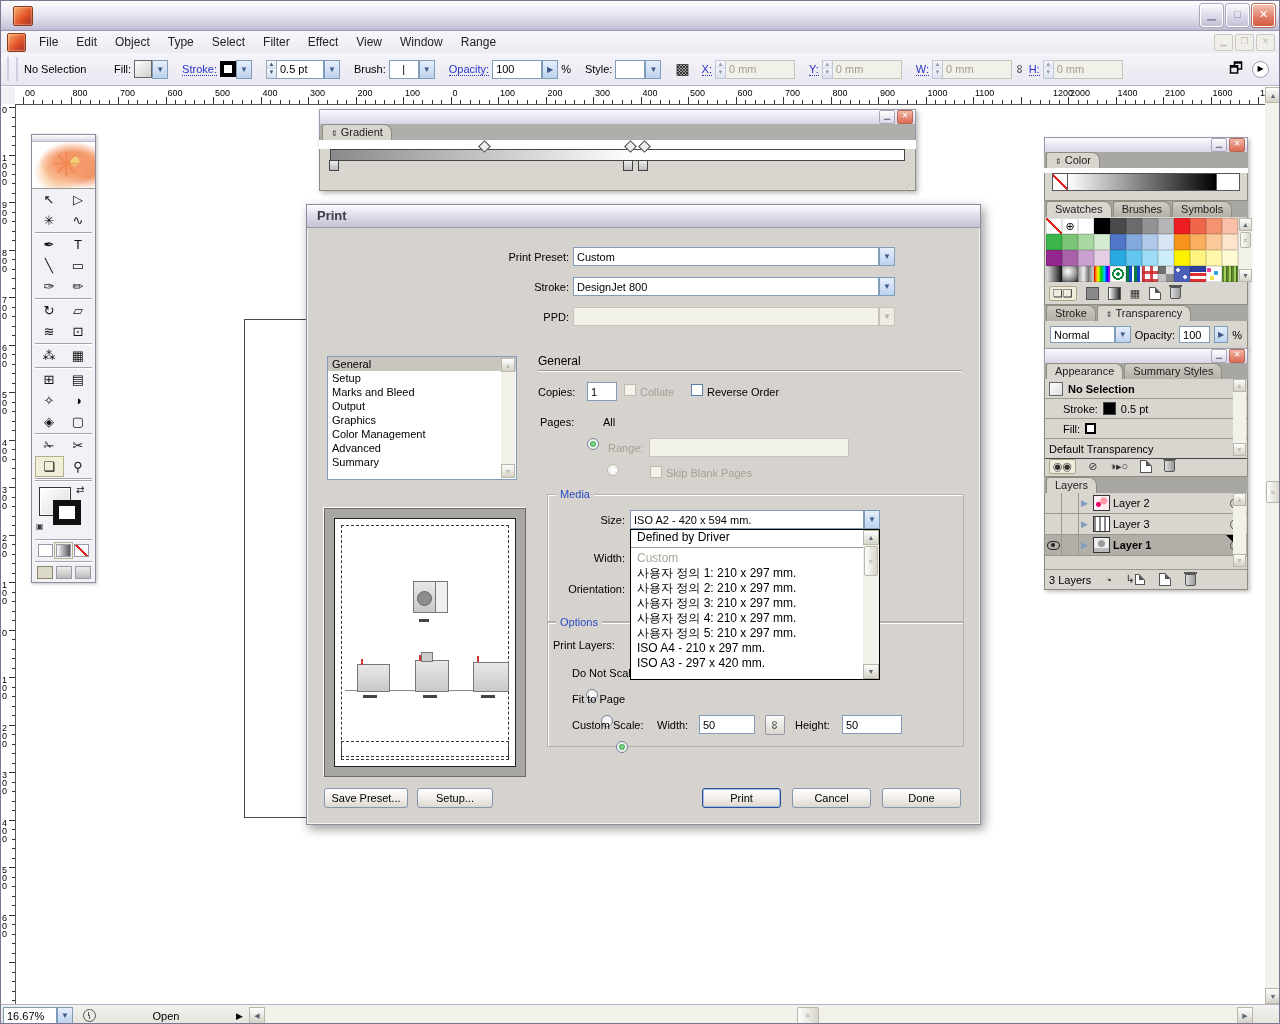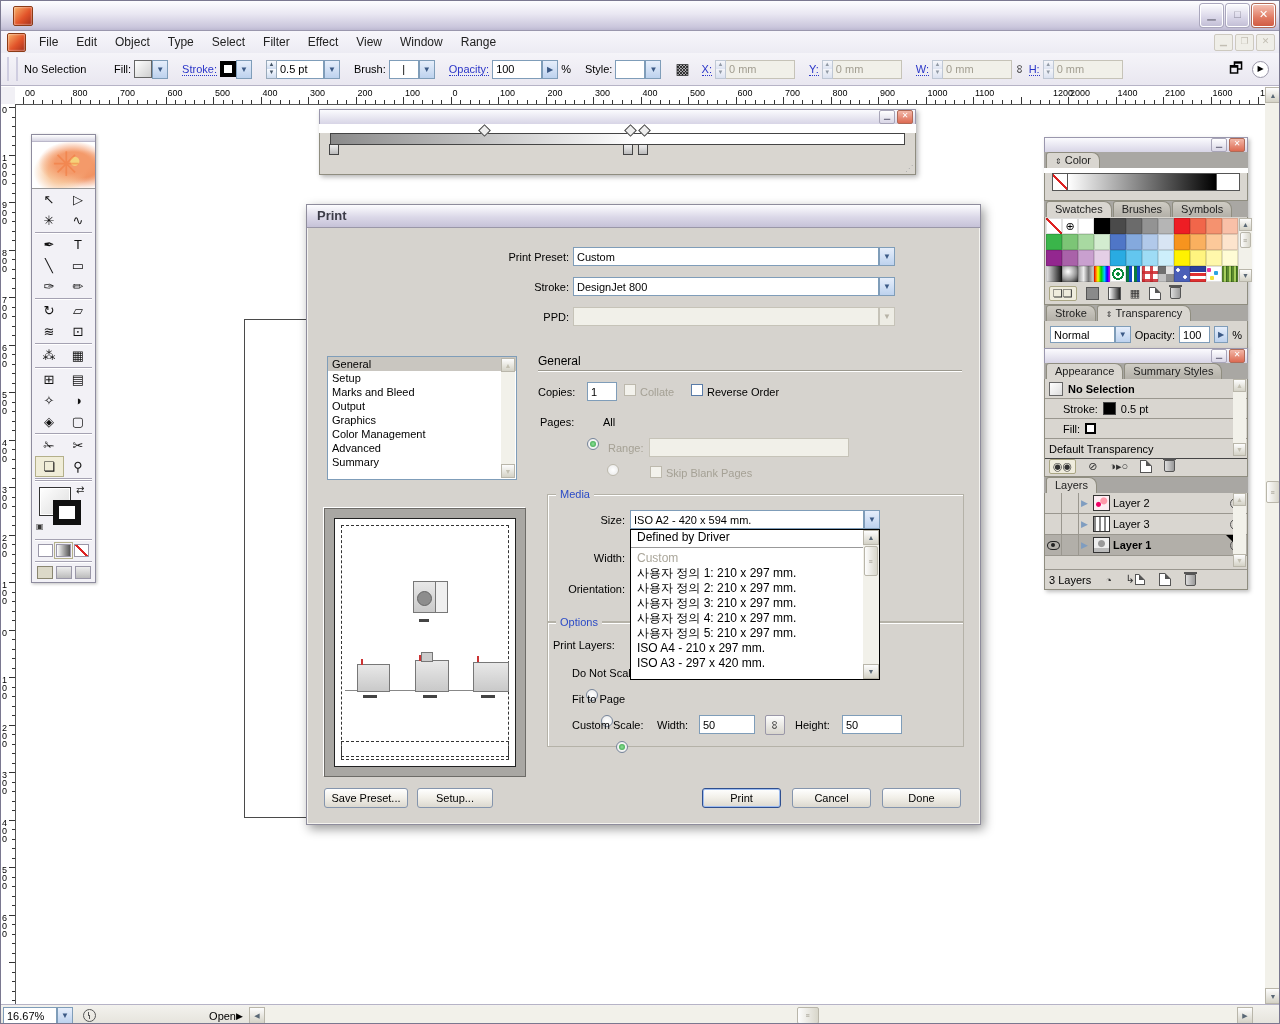--- a/index.html
+++ b/index.html
@@ -677,20 +677,23 @@
       <span class="screenbtn"></span>
       <span class="screenbtn"></span>
     </div>
   </div>
 
   <div class="abs" id="gradpal">
     <div class="pal-chrome">
       <span class="palbtn">▁</span>
       <span class="palbtn close">✕</span>
     </div>
+    <div class="tabrow" style="border-left:1px solid #9a97ad;border-right:1px solid #9a97ad;background:#b0aeaa;">
+      <span class="tab active"><span class="updn">⇕</span><span>Gradient</span></span>
+    </div>
     <div class="pal-body" style="height:42px;position:relative;">
       <div class="gradbar">
         <span class="gdia" style="left:26%;"></span>
         <span class="gdia" style="left:51.5%;"></span>
         <span class="gdia" style="left:54%;"></span>
         <span class="gstop" style="left:-2px;"></span>
         <span class="gstop" style="left:51%;"></span>
         <span class="gstop" style="left:53.5%;"></span>
       </div>
       <span style="position:absolute;right:2px;bottom:1px;color:#aaa;font-size:8px;">⋰</span>
@@ -1047,21 +1050,21 @@
     <div class="sbtn" style="width:16px;height:16px;">▲</div>
     <div class="abs sthumb" style="top:394px;width:14px;height:22px;margin:0 1px;">≡</div>
     <div class="abs sbtn" style="bottom:0;width:16px;height:16px;">▼</div>
   </div>
 
   <div class="abs" id="statusbar">
     <span class="fld" style="width:46px;height:15px;margin-left:2px;">16.67%</span>
     <span class="cmbtn" style="height:17px;">▼</span>
     <span style="width:10px;"></span>
     <span class="clockicon"></span>
-    <span style="width:140px;text-align:right;">Open</span>
+    <span style="width:140px;text-align:center;">Open</span>
     <span style="font-size:9px;margin-right:6px;">▶</span>
     <span class="sbtn" style="width:16px;height:17px;">◀</span>
     <span class="sbtrack" style="position:relative;flex:1;height:17px;margin-right:0;">
       <span class="abs sthumb" style="left:532px;top:0;width:22px;height:17px;">≡</span>
     </span>
     <span class="sbtn" style="width:16px;height:17px;">▶</span>
     <span style="width:28px;height:17px;"></span>
   </div>
 
 </div>

